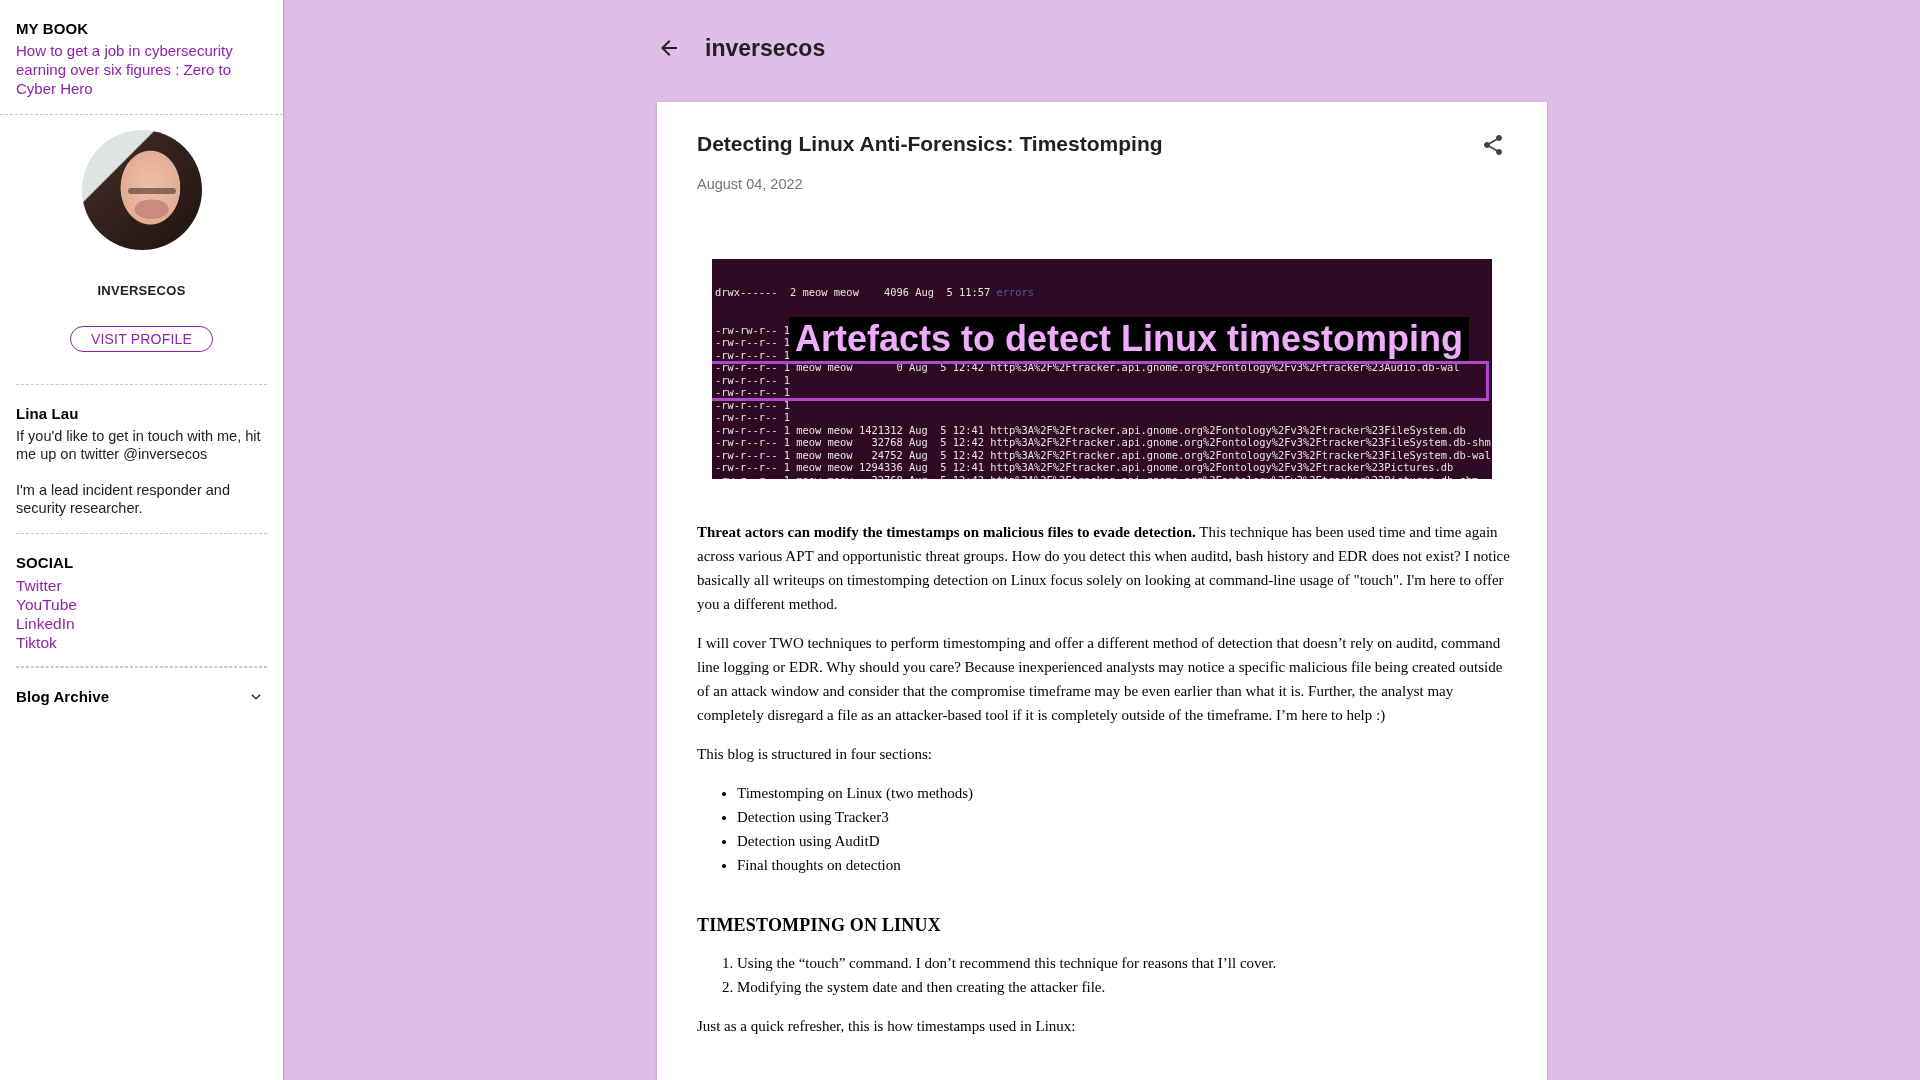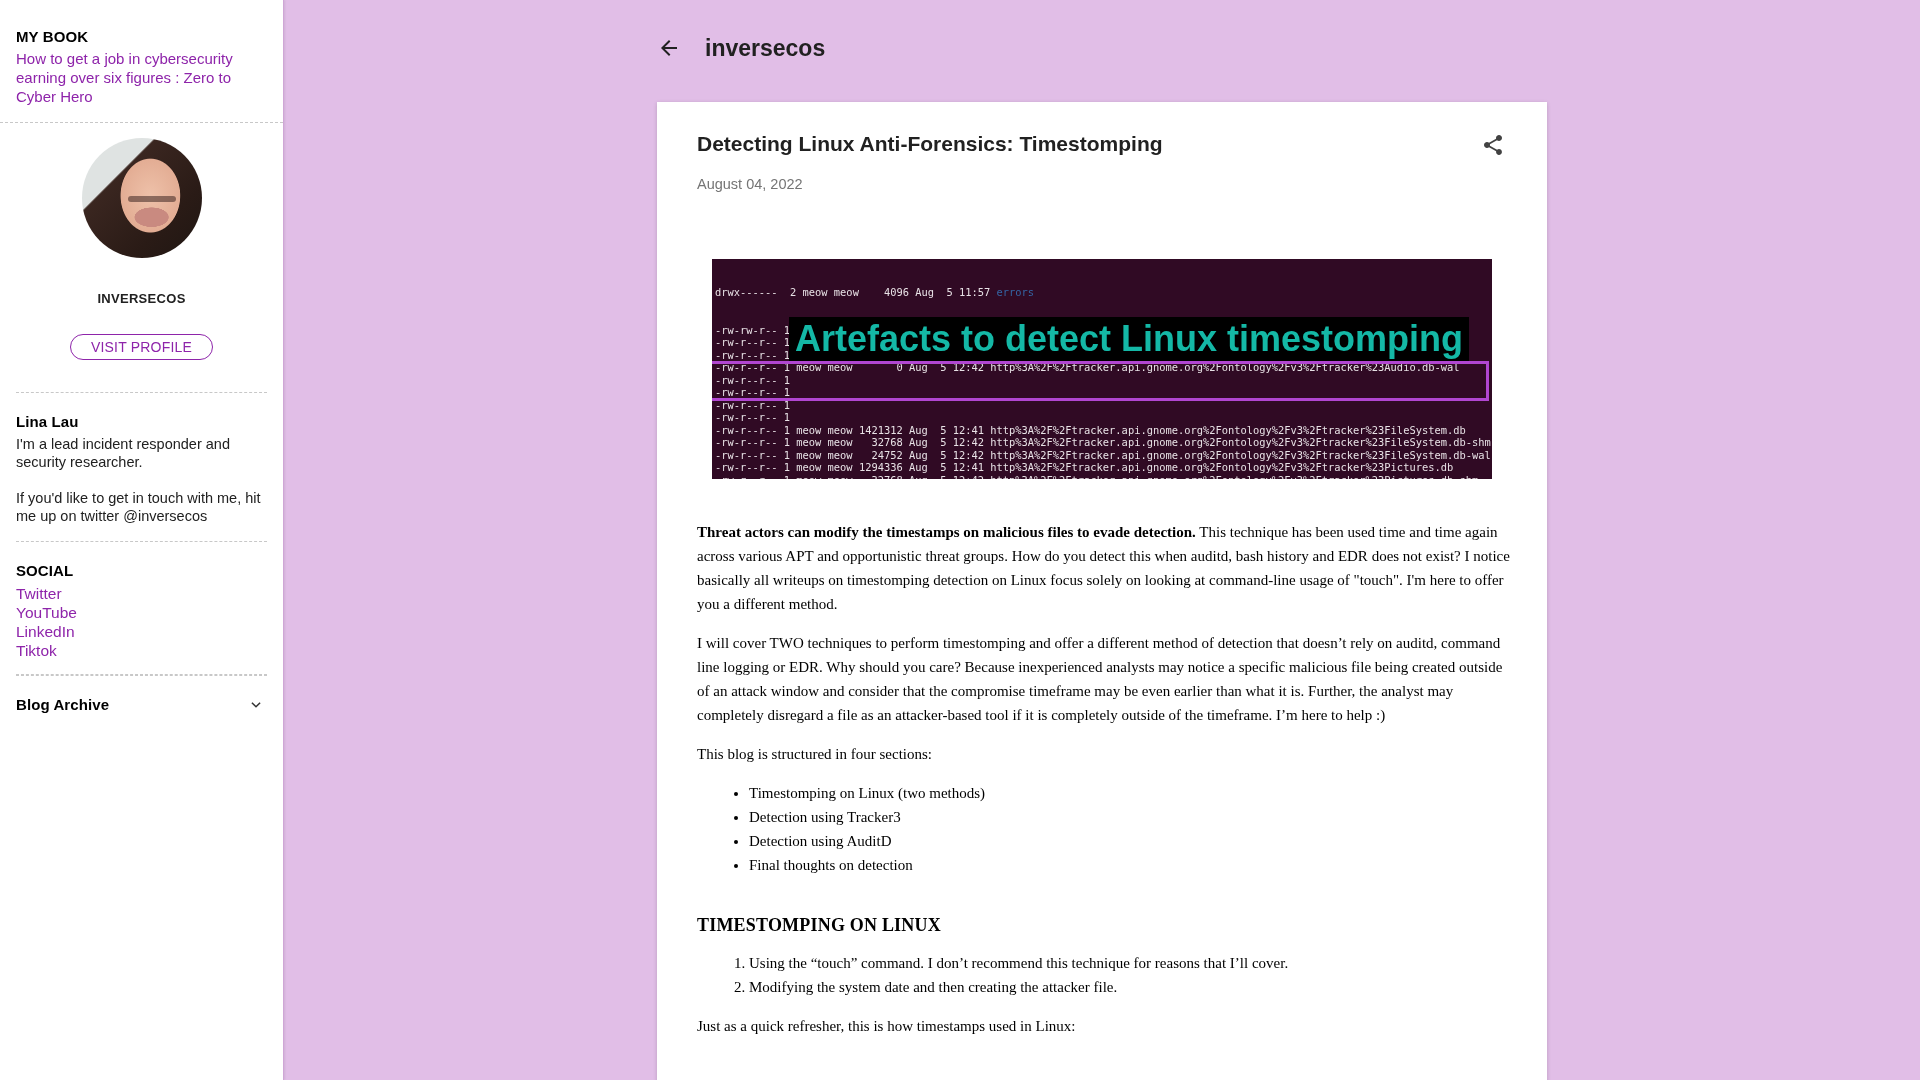--- a/index.html
+++ b/index.html
@@ -17,21 +17,21 @@
     border-right: 1px solid #cfa6d6;
     box-shadow: 1px 0 2px rgba(0,0,0,0.08);
   }
   .sb-section { padding: 0 16px; }
   .sb-divider { border: 0; border-top: 1px dashed #c8c8c8; margin: 0 16px; }
   .sb-divider.full { margin: 0; }
   .sb-title {
     font-size: 15px; font-weight: bold; color: #000;
     letter-spacing: 0.1px;
   }
-  .book { padding-top: 28px; padding-bottom: 16px; }
+  .book { padding-top: 20px; padding-bottom: 16px; }
   .book .sb-title { text-transform: uppercase; margin-bottom: 4px; }
   .book a {
     display: block; color: #8e24aa; text-decoration: none;
     font-size: 15px; line-height: 19px;
   }
   .profile { text-align: center; padding-top: 15px; padding-bottom: 32px; }
   .avatar {
     width: 120px; height: 120px; border-radius: 50%;
     margin: 0 auto;
     background:
@@ -116,37 +116,37 @@
     font-family: "DejaVu Sans Mono", monospace;
     font-size: 10.4px; line-height: 12.5px; color: #e8e2e6;
     overflow: hidden; padding: 2px 3px;
     white-space: pre;
   }
   .term .row { height: 12.5px; }
   .term .dim { color: #3465a4; text-align: right; }
   .term-banner {
     position: absolute; left: 77px; top: 58px;
     width: 680px; height: 44px; background: #000;
-    color: #14b8a6; font-family: "Liberation Sans", sans-serif;
+    color: #f0abfc; font-family: "Liberation Sans", sans-serif;
     font-weight: bold; font-size: 36px; line-height: 44px; text-align: center;
     white-space: nowrap;
   }
   .term-box {
     position: absolute; left: 0px; top: 102px; width: 777px; height: 40px;
     border: 3px solid #b146d1; border-left: 0;
     pointer-events: none;
   }
   
   .post-body {
     position: absolute; left: 40px; top: 418px; width: 815px;
     font-family: "Liberation Serif", serif;
     font-size: 15px; color: #000; line-height: 24px;
   }
   .post-body p { margin-bottom: 15px; }
-  .post-body ul, .post-body ol { margin-left: 52px; margin-bottom: 22px; }
+  .post-body ul, .post-body ol { margin-left: 40px; margin-bottom: 22px; }
   .post-body li { line-height: 24px; }
   .post-body ol { margin-bottom: 15px; }
   .post-body h3 {
     font-size: 18px; font-weight: bold; margin-top: 36px; margin-bottom: 14px;
     letter-spacing: 0.2px;
   }
 </style>
 </head>
 <body>
 
@@ -159,22 +159,22 @@
 
   <div class="profile">
     <div class="avatar"></div>
     <div class="profile-name">INVERSECOS</div>
     <div class="visit-btn">VISIT PROFILE</div>
   </div>
   <hr class="sb-divider">
 
   <div class="sb-section about">
     <div class="sb-title">Lina Lau</div>
+    <p>If you'd like to get in touch with me, hit me up on twitter @inversecos</p>
     <p>I'm a lead incident responder and security researcher.</p>
-    <p>If you'd like to get in touch with me, hit me up on twitter @inversecos</p>
   </div>
   <hr class="sb-divider">
 
   <div class="sb-section social">
     <div class="sb-title">SOCIAL</div>
     <a href="#">Twitter</a>
     <a href="#">YouTube</a>
     <a href="#">LinkedIn</a>
     <a href="#">Tiktok</a>
   </div>

